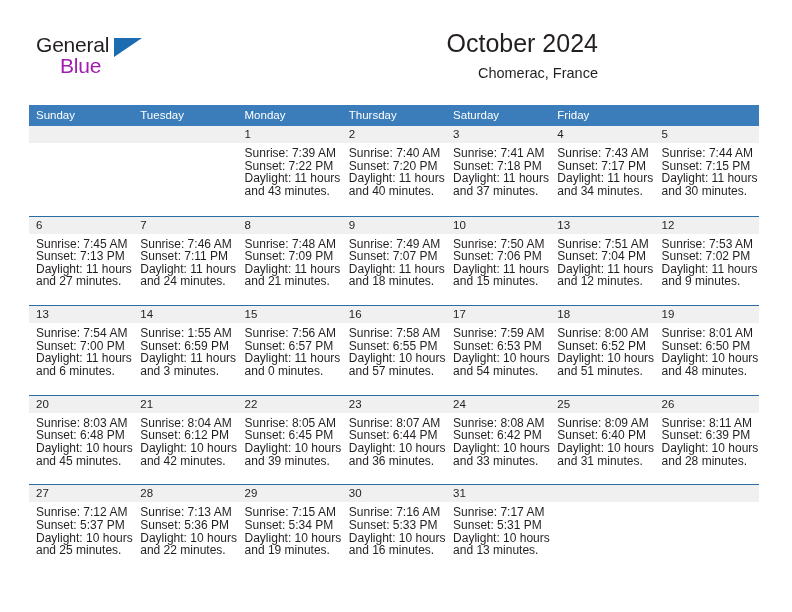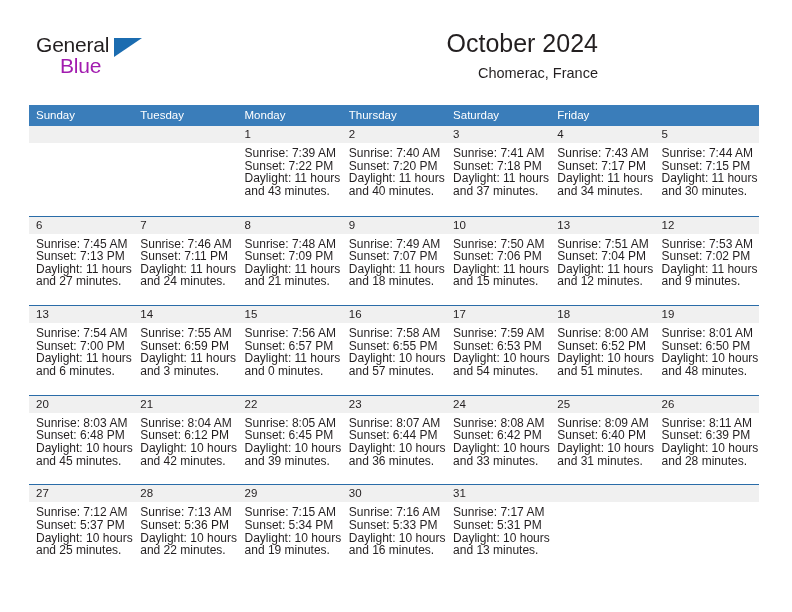--- a/index.html
+++ b/index.html
@@ -298,21 +298,21 @@
             <div class="info">
               <div>Sunrise: 7:54 AM</div>
               <div>Sunset: 7:00 PM</div>
               <div>Daylight: 11 hours</div>
               <div>and 6 minutes.</div>
             </div>
           </div>
           <div class="daycell">
             <div class="dnum-band">14</div>
             <div class="info">
-              <div>Sunrise: 7:55 AM</div>
+              <div>Sunrise: 1:55 AM</div>
               <div>Sunset: 6:59 PM</div>
               <div>Daylight: 11 hours</div>
               <div>and 3 minutes.</div>
             </div>
           </div>
           <div class="daycell">
             <div class="dnum-band">15</div>
             <div class="info">
               <div>Sunrise: 7:56 AM</div>
               <div>Sunset: 6:57 PM</div>

